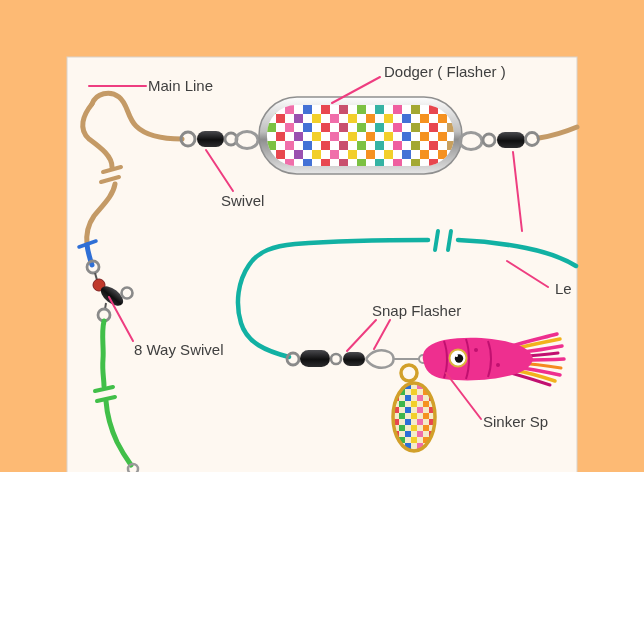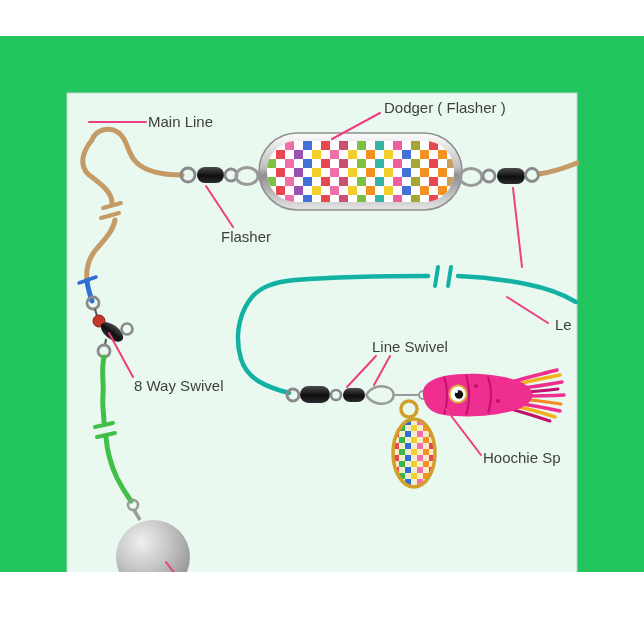--- a/index.html
+++ b/index.html
@@ -1,17 +1,17 @@
 <!DOCTYPE html>
 <html style="--label_text: #3f3f3f; --pointer_pink: #ee3d80; --main_line_tan: #c49a66; --leader_teal: #12b1a3; --sinker_line_green: #41bf49; --blue_segment: #2f6fd6; --swivel_black: #1d1d1f; --ring_gray: #8a8a8a; --spinner_gold: #d2a02a; --spinner_base: #f4ecca; --hoochie_pink: #ee2f8f; --hoochie_stripe: #c11070; --hoochie_yellow: #f2b21c; --hoochie_orange: #f58a1f; --eye_ring_gold: #ddb23c; --bead_red: #c0392b; --page_edge: #d6d6d6;"><head>
 <meta charset="utf-8">
 <style>
   html,body{margin:0;padding:0;background:#ffffff;}
-  #canvas{position:relative;width:644px;height:536px;overflow:hidden;
-          font-family:"Liberation Sans",sans-serif;background:#22c55e;margin-top:36px;}
+  #canvas{position:relative;width:644px;height:472px;overflow:hidden;
+          font-family:"Liberation Sans",sans-serif;background:#fdba74;}
   #diagram{position:absolute;left:0;top:0;z-index:1;}
   .label{position:absolute;font-size:15px;line-height:1.2;color:var(--label_text,#3f3f3f);
          white-space:nowrap;z-index:2;}
   svg [data-interactable]{pointer-events:none;}
 </style>
 </head>
 <body>
 
 <div id="canvas" data-interactable="false">
 
@@ -279,19 +279,19 @@
     <path d="M 376,320 L 347,351" data-interactable="false"></path>
     <path d="M 390,320 L 374,349" data-interactable="false"></path>
     <path d="M 548,287 L 507,261" data-interactable="false"></path>
     <path d="M 481,419 L 446,373" data-interactable="false"></path>
     <path d="M 228,566 C 204,569 184,551 166,526" data-interactable="false"></path>
   </g>
 </svg>
 
 <div class="label" style="left:148px;top:77px" data-interactable="false">Main Line</div>
 <div class="label" style="left:384px;top:63px" data-interactable="false">Dodger ( Flasher )</div>
-<div class="label" style="left:221px;top:192px" data-interactable="false">Flasher</div>
+<div class="label" style="left:221px;top:192px" data-interactable="false">Swivel</div>
 <div class="label" style="left:134px;top:341px" data-interactable="false">8 Way Swivel</div>
-<div class="label" style="left:372px;top:302px" data-interactable="false">Line Swivel</div>
+<div class="label" style="left:372px;top:302px" data-interactable="false">Snap Flasher</div>
 <div class="label" style="left:555px;top:280px" data-interactable="false">Le</div>
-<div class="label" style="left:483px;top:413px" data-interactable="false">Hoochie Sp</div>
+<div class="label" style="left:483px;top:413px" data-interactable="false">Sinker Sp</div>
 
 </div>
 
 </body></html>

